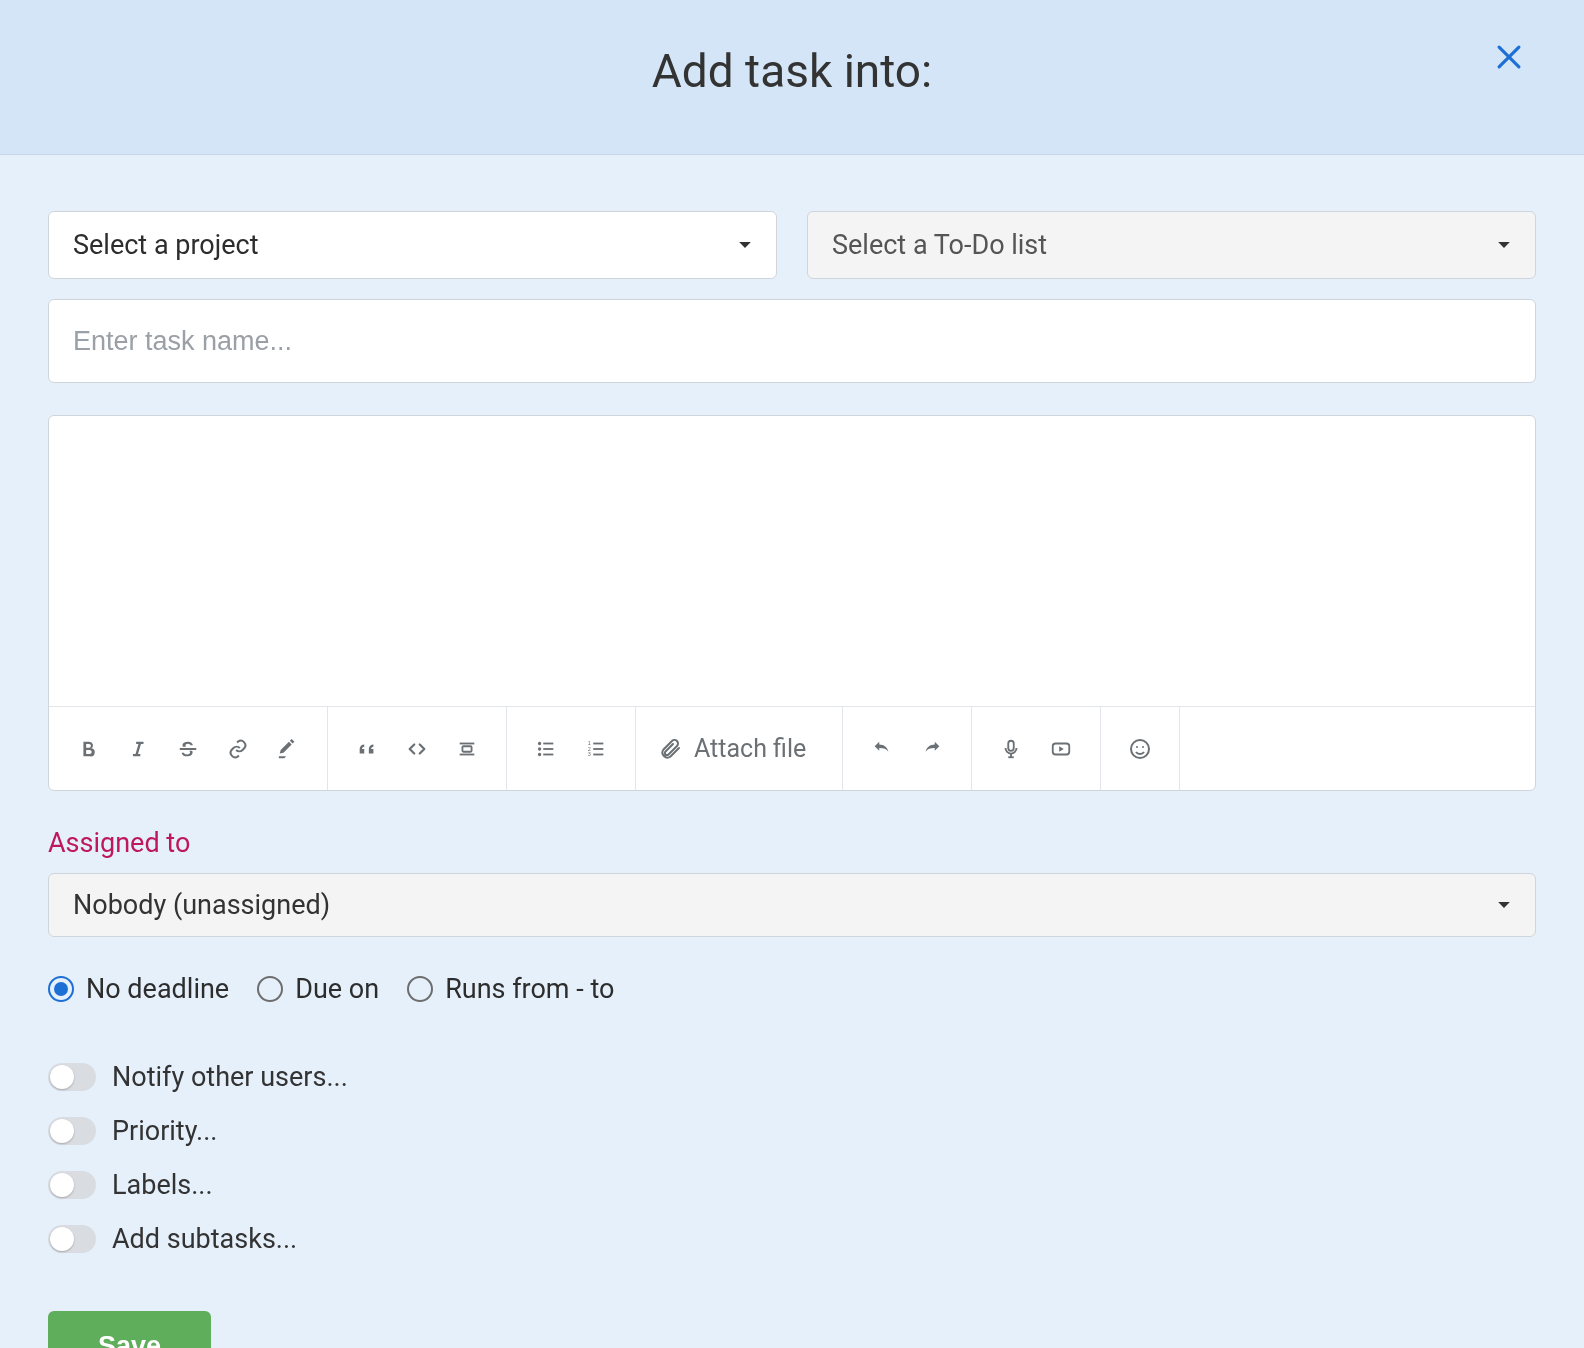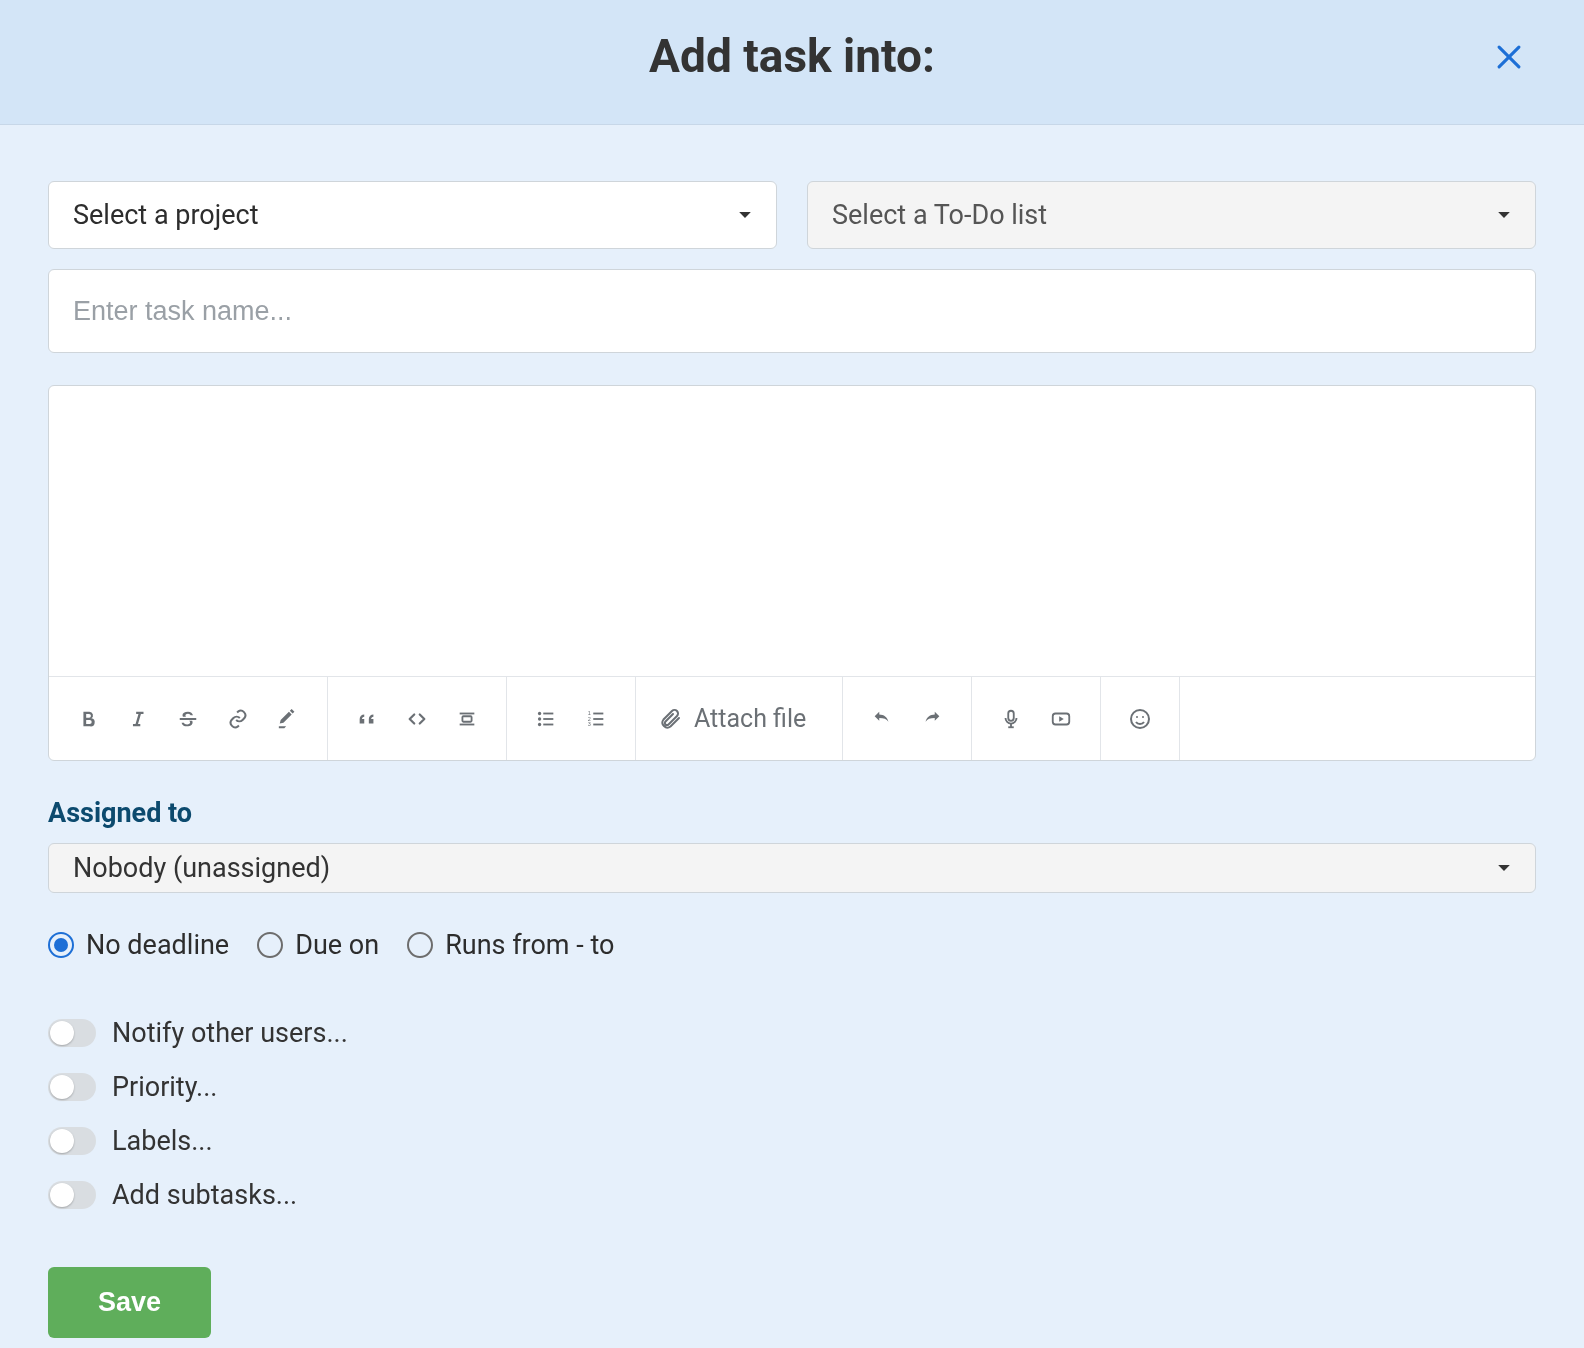--- a/index.html
+++ b/index.html
@@ -13,23 +13,23 @@
 
   
   .header {
     background: #d3e5f7;
     border-bottom: 1px solid #c7d7e8;
     position: relative;
     text-align: center;
     padding: 28px 0 40px 0;
   }
   .header h1 {
-    margin: 1px;
+    margin: 16px;
     font-size: 46px;
-    font-weight: 700;
+    font-weight: 400;
     color: #333;
   }
   .close-btn {
     position: absolute;
     top: 36px;
     right: 54px;
     width: 42px;
     height: 42px;
     display: flex;
     align-items: center;
@@ -138,27 +138,26 @@
     padding: 0 22px 0 8px;
     cursor: pointer;
     color: #6b7075;
     text-align: center;
   }
   .attach-btn span.label { font-size: 25px; }
 
   
   .field-label {
     font-size: 27px;
-    color: #0c4a6e;
+    color: #be185d;
     margin-bottom: 14px;
-    font-weight: bold;
   }
   .assignee-select {
     width: 100%;
-    height: 50px;
+    height: 64px;
     border: 1px solid #cfd5da;
     border-radius: 6px;
     background: #f4f4f4;
     display: flex;
     align-items: center;
     justify-content: space-between;
     padding: 0 24px;
     font-size: 27px;
     color: #333;
     cursor: pointer;

